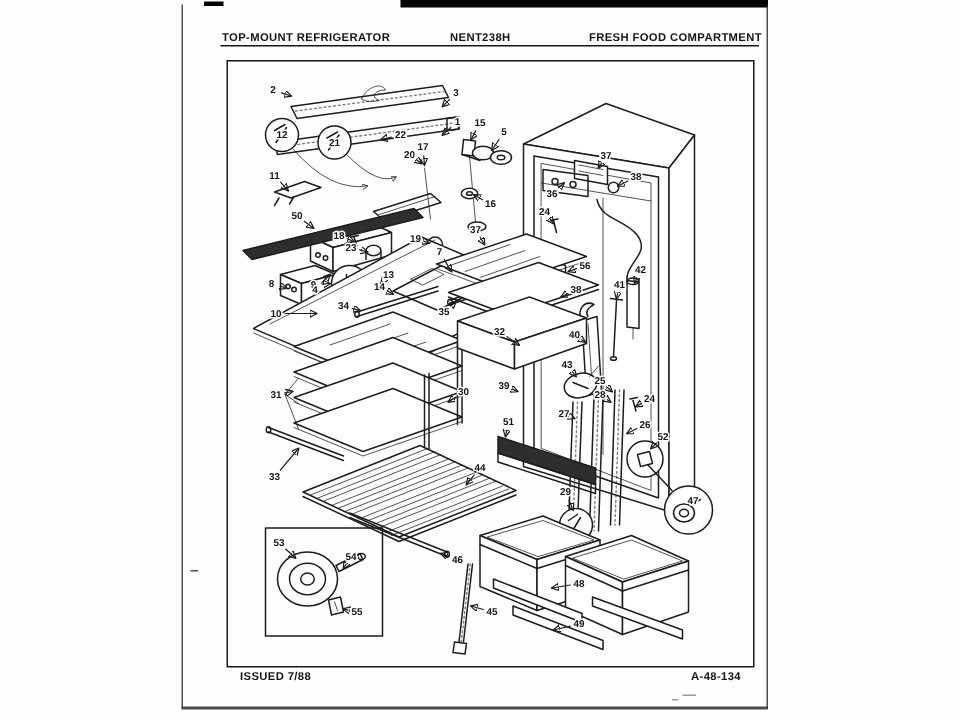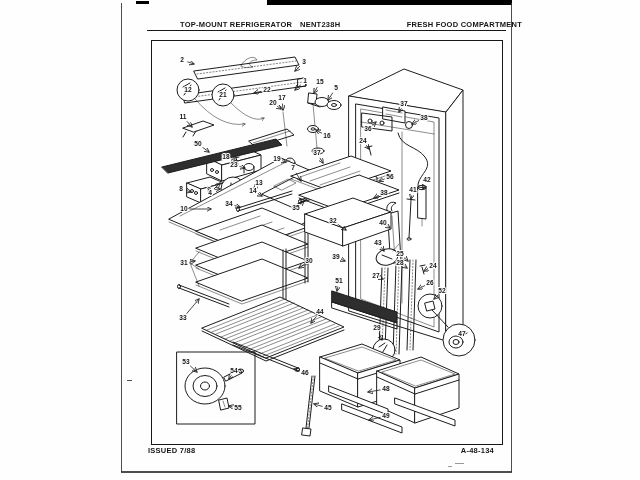--- a/index.html
+++ b/index.html
@@ -30,23 +30,23 @@
 
   <div class="scanbar" style="left:267px;top:0;width:245px;height:5px;"></div>
   <div class="scanbar" style="left:136px;top:1px;width:13px;height:3px;"></div>
   <div class="edge" style="left:121px;top:3px;width:1px;height:469px;"></div>
   <div class="edge" style="left:511px;top:3px;width:1px;height:469px;"></div>
   <div class="edge" style="left:121px;top:471px;width:391px;height:1.5px;"></div>
   <div class="edge" style="left:127px;top:380px;width:5px;height:1px;"></div>
   <div class="speck" style="left:455px;top:463px;width:9px;height:1px;"></div>
   <div class="speck" style="left:448px;top:466px;width:4px;height:1px;"></div>
 
-  <div class="hdr" style="left:148px;margin-left:32px;">TOP-MOUNT REFRIGERATOR</div>
+  <div class="hdr" style="left:148px;">TOP-MOUNT REFRIGERATOR</div>
   <div class="hdr" style="left:300px;">NENT238H</div>
-  <div class="hdr" style="right:118px;">FRESH FOOD COMPARTMENT</div>
+  <div class="hdr" style="right:132px;">FRESH FOOD COMPARTMENT</div>
   <div id="hdr-underline"></div>
 
   <div id="diagram-frame"></div>
 
   <svg id="scene" width="640" height="480" viewBox="0 0 640 480">
     <defs>
       <marker id="arw" markerWidth="7" markerHeight="7" refX="5.5" refY="3" orient="auto">
         <path d="M0,0 L6,3 L0,6 Z" fill="#1d1d1d" stroke="none"></path>
       </marker>
     </defs>
@@ -374,16 +374,16 @@
         <text x="386" y="391.3">48</text>
         <line x1="322.23085631415506" y1="406.3516732326157" x2="314" y2="404" marker-end="url(#arw)"></line>
         <text x="328" y="410.3">45</text>
         <line x1="232.1428776388963" y1="406.69841725308805" x2="229" y2="406" marker-end="url(#arw)"></line>
         <text x="238" y="410.3">55</text>
         <line x1="380.15949698999856" y1="417.37423600235326" x2="369" y2="420" marker-end="url(#arw)"></line>
         <text x="386" y="418.3">49</text>
       </g>
   </svg>
 
-  <div class="ftr" style="left:148px;">ISSUED 7/88</div>
+  <div class="ftr" style="left:160px;">ISSUED 7/88</div>
   <div class="ftr" style="right:146px;">A-48-134</div>
 
 </div>
 
 </body></html>

